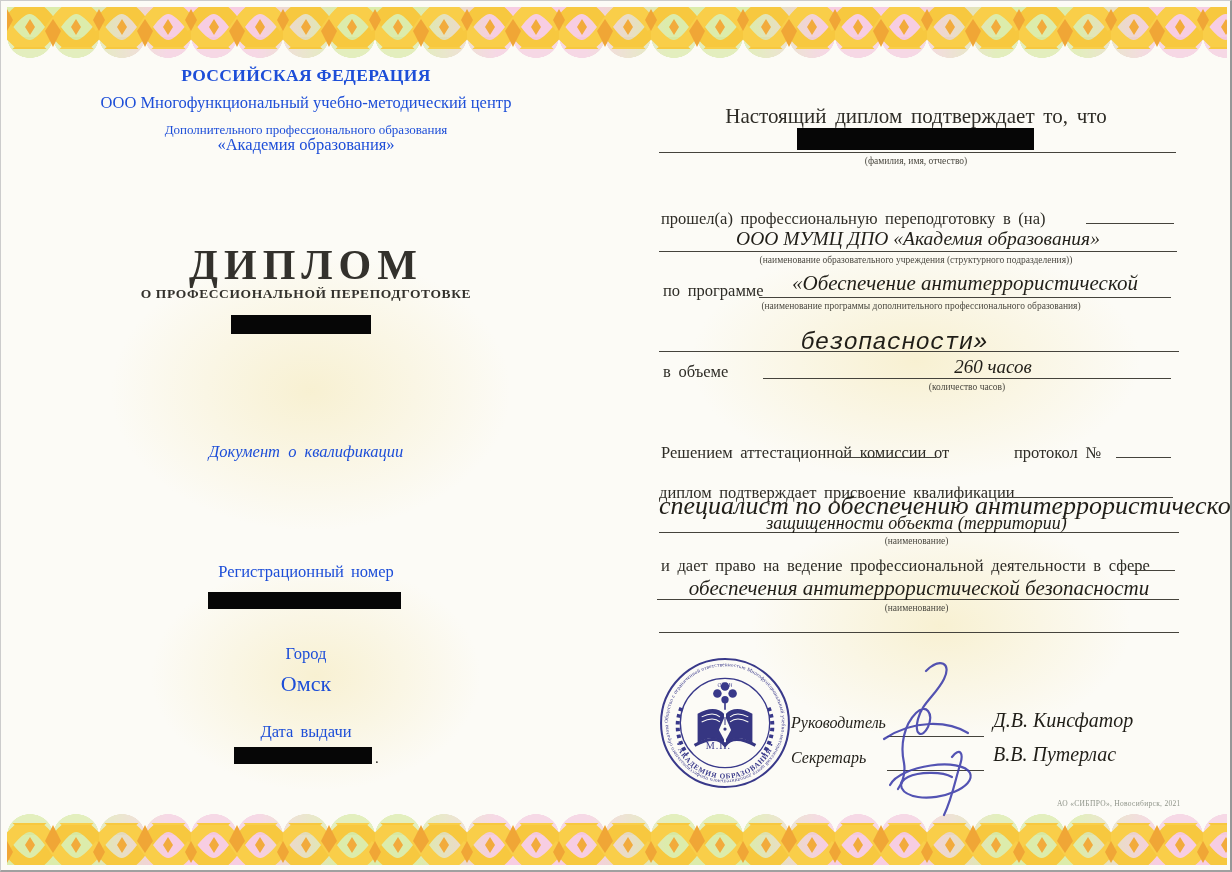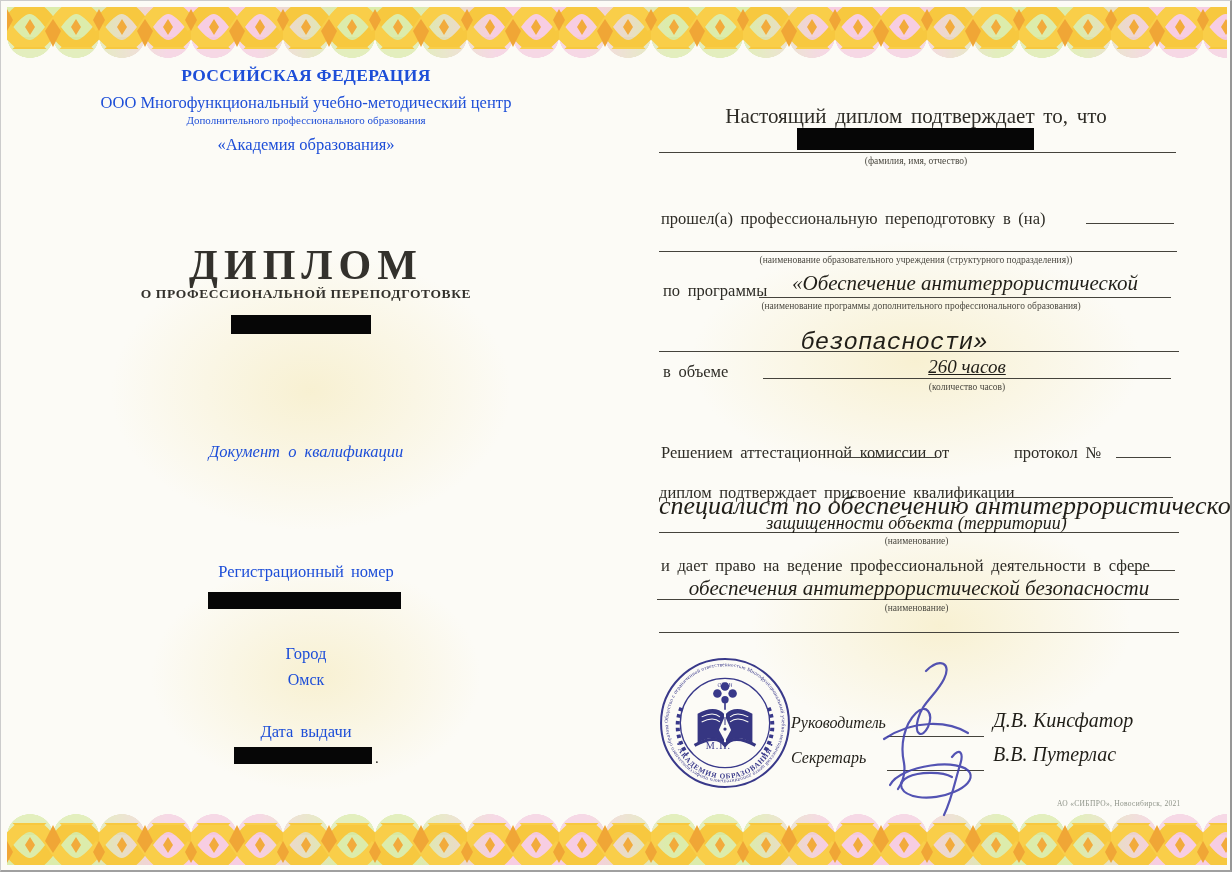--- a/index.html
+++ b/index.html
@@ -70,61 +70,62 @@
     </svg>
   </div>
 
   <div class="wm" style="left:110px;top:250px;width:400px;height:280px;"></div>
   <div class="wm" style="left:150px;top:560px;width:330px;height:230px;"></div>
   <div class="wm" style="left:690px;top:240px;width:450px;height:240px;"></div>
   <div class="wm" style="left:750px;top:510px;width:380px;height:230px;"></div>
 
   <div class="hdr" style="top:64px;font-size:17.5px;font-weight:600;letter-spacing:.3px;">РОССИЙСКАЯ ФЕДЕРАЦИЯ</div>
   <div class="hdr" style="top:92px;font-size:16.5px;">ООО Многофункциональный учебно-методический центр</div>
-  <div class="hdr" style="top:113px;font-size:11px;">Дополнительного профессионального образования</div>
+  <div class="hdr" style="top:121px;font-size:13px;">Дополнительного профессионального образования</div>
   <div class="hdr" style="top:134px;font-size:16.5px;">«Академия образования»</div>
 
   <div class="hdr" style="top:240px;font-size:42px;font-weight:bold;letter-spacing:6px;color:#33312c;">ДИПЛОМ</div>
   <div class="hdr" style="top:285px;font-size:13.5px;font-weight:bold;letter-spacing:.6px;color:#33312c;">О ПРОФЕССИОНАЛЬНОЙ ПЕРЕПОДГОТОВКЕ</div>
   <div class="redact" style="left:230px;top:314px;width:140px;height:19px;"></div>
 
   <div class="hdr" style="top:441px;font-size:16.5px;font-style:italic;word-spacing:4px;">Документ о квалификации</div>
 
   <div class="hdr" style="top:561px;font-size:16.5px;word-spacing:3px;">Регистрационный номер</div>
   <div class="redact" style="left:207px;top:591px;width:193px;height:17px;"></div>
 
   <div class="hdr" style="top:643px;font-size:16.5px;">Город</div>
-  <div class="hdr" style="top:670px;font-size:16px;">Омск</div>
+  <div class="hdr" style="top:670px;font-size:22px;">Омск</div>
 
   <div class="hdr" style="top:721px;font-size:16.5px;word-spacing:3px;">Дата выдачи</div>
   <div class="redact" style="left:233px;top:746px;width:138px;height:17px;"></div>
   <div class="lbl" style="left:374px;top:749px;font-size:15px;">.</div>
 
   <div class="lbl" style="left:655px;top:103px;width:520px;text-align:center;font-size:21px;">Настоящий диплом подтверждает то, что</div>
   <div class="line" style="left:658px;top:129px;width:517px;height:22px;"></div>
   <div class="redact" style="left:796px;top:127px;width:237px;height:22px;"></div>
   <div class="cap" style="left:655px;top:155px;width:520px;">(фамилия, имя, отчество)</div>
 
   <div class="lbl" style="left:660px;top:208px;">прошел(а) профессиональную переподготовку в (на)</div>
   <div class="line" style="left:1085px;top:202px;width:88px;height:20px;"></div>
 
   <div class="line" style="left:658px;top:226px;width:518px;height:24px;"></div>
+  <div class="val" style="left:658px;top:227px;width:518px;font-size:19.5px;">ООО МУМЦ ДПО «Академия образования»</div>
   <div class="cap" style="left:655px;top:254px;width:520px;">(наименование образовательного учреждения (структурного подразделения))</div>
 
-  <div class="lbl" style="left:662px;top:280px;">по программы</div>
+  <div class="lbl" style="left:662px;top:280px;">по программе</div>
   <div class="line" style="left:758px;top:272px;width:412px;height:24px;"></div>
   <div class="val" style="left:758px;top:270px;width:412px;font-size:21px;">«Обеспечение антитеррористической</div>
   <div class="cap" style="left:700px;top:300px;width:440px;">(наименование программы дополнительного профессионального образования)</div>
 
   <div class="line" style="left:658px;top:326px;width:520px;height:24px;"></div>
   <div class="val" style="left:634px;top:328px;width:518px;font-size:24px;font-family:Liberation Mono, monospace;">безопасности»</div>
 
   <div class="lbl" style="left:662px;top:361px;text-align:right;">в объеме</div>
   <div class="line" style="left:762px;top:354px;width:408px;height:23px;"></div>
-  <div class="val" style="left:762px;top:355px;width:408px;font-size:19px;text-decoration:underline;">260 часов</div>
+  <div class="val" style="left:788px;top:355px;width:408px;font-size:19px;">260 часов</div>
   <div class="cap" style="left:762px;top:381px;width:408px;">(количество часов)</div>
 
   <div class="lbl" style="left:660px;top:442px;">Решением аттестационной комиссии от</div>
   <div class="line" style="left:840px;top:441px;width:95px;height:15px;"></div>
   <div class="lbl" style="left:1013px;top:442px;">протокол №</div>
   <div class="line" style="left:1115px;top:441px;width:55px;height:15px;"></div>
 
   <div class="lbl" style="left:658px;top:482px;">диплом подтверждает присвоение квалификации</div>
   <div class="line" style="left:997px;top:480px;width:175px;height:16px;"></div>
   <div class="val" style="left:658px;top:490px;width:515px;font-size:26px;">специалист по обеспечению антитеррористической</div>

